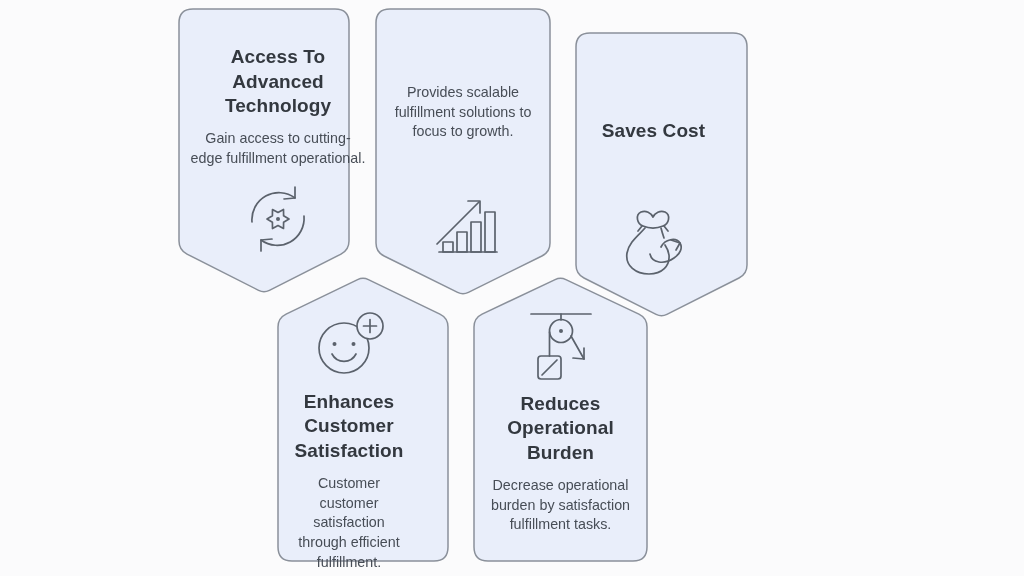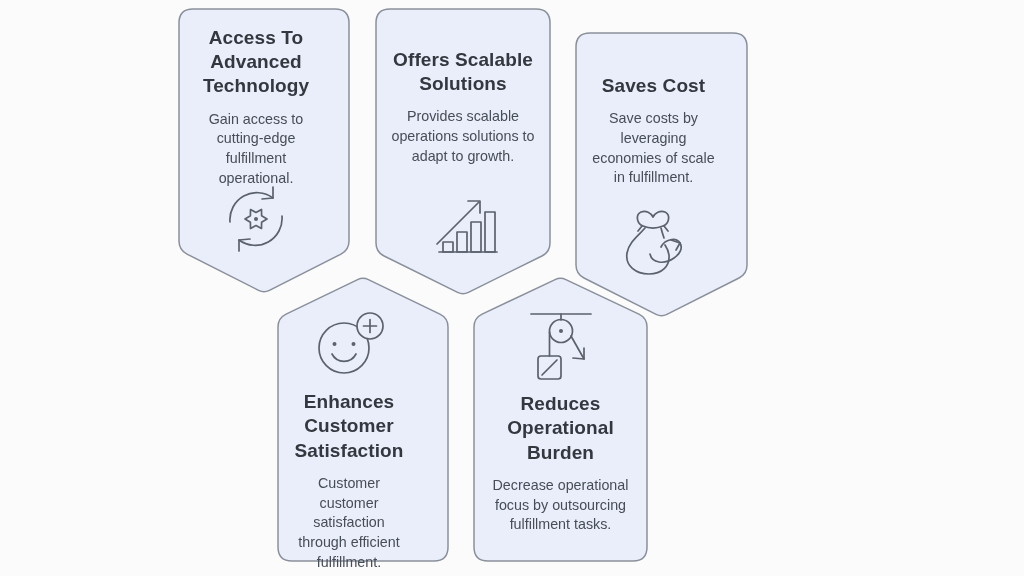--- a/index.html
+++ b/index.html
@@ -47,21 +47,21 @@
     stroke-width:1.7;stroke-linecap:round;stroke-linejoin:round;
   }
   .icon-wrap svg .dotfill{fill:#5b626c;stroke:none;}
   .icon-wrap svg .bgfill{fill:#e9eefa;}
 </style>
 </head>
 <body style="background: rgb(251, 251, 252);">
 
 <div class="stage">
 
-  <div class="card top" style="left:178px;top:8px;width:156px;height:286px;">
+  <div class="card top" style="left:178px;top:8px;width:156px;height:286px;padding-left:44px;">
       <svg class="shape" width="172" height="286" viewBox="0 0 172 286">
         <path d="M1.0 15.0 Q 1 1 15.0 1.0 L157.0 1.0 Q 171 1 171.0 15.0 L171.0 233.0 Q 171 242 163.0 246.1 L91.4 282.3 Q 86 285 80.6 282.3 L9.0 246.1 Q 1 242 1.0 233.0 Z" fill="#e9eefa" stroke="#8a909a" stroke-width="1.5" stroke-linejoin="round"></path>
       </svg>
     <div class="inner">
       <div class="textzone">
         <h3 class="title">Access To Advanced Technology</h3>
         <p class="body">Gain access to cutting-edge fulfillment operational.</p>
       </div>
       <div class="icon-wrap">
         <svg width="82" height="78" viewBox="0 0 80 78">
@@ -75,22 +75,21 @@
       </div>
     </div>
   </div>
 
   <div class="card top" style="left:375px;top:8px;width:176px;height:288px;">
       <svg class="shape" width="176" height="288" viewBox="0 0 176 288">
         <path d="M1.0 15.0 Q 1 1 15.0 1.0 L161.0 1.0 Q 175 1 175.0 15.0 L175.0 235.0 Q 175 244 166.9 248.0 L93.4 284.3 Q 88 287 82.6 284.3 L9.1 248.0 Q 1 244 1.0 235.0 Z" fill="#e9eefa" stroke="#8a909a" stroke-width="1.5" stroke-linejoin="round"></path>
       </svg>
     <div class="inner">
       <div class="textzone">
-        <h3 class="title">Offers Scalable Solutions</h3>
-        <p class="body">Provides scalable operations solutions to adapt to growth.</p>
+        <p class="body">Provides scalable fulfillment solutions to focus to growth.</p>
       </div>
       <div class="icon-wrap">
         <svg width="80" height="70" viewBox="0 0 80 70">
           <path d="M16 64 H74"></path>
           <rect x="20" y="54" width="10" height="10"></rect>
           <rect x="34" y="44" width="10" height="20"></rect>
           <rect x="48" y="34" width="10" height="30"></rect>
           <rect x="62" y="24" width="10" height="40"></rect>
           <path d="M14 56 L56 14"></path>
           <path d="M45 13 L57 13 L57 25" fill="none"></path>
@@ -99,21 +98,20 @@
     </div>
   </div>
 
   <div class="card top" style="left:575px;top:20px;width:157px;height:286px;margin-top:12px;">
       <svg class="shape" width="173" height="286" viewBox="0 0 173 286">
         <path d="M1.0 15.0 Q 1 1 15.0 1.0 L158.0 1.0 Q 172 1 172.0 15.0 L172.0 233.0 Q 172 242 164.0 246.0 L91.9 282.3 Q 86.5 285 81.1 282.3 L9.0 246.0 Q 1 242 1.0 233.0 Z" fill="#e9eefa" stroke="#8a909a" stroke-width="1.5" stroke-linejoin="round"></path>
       </svg>
     <div class="inner">
       <div class="textzone">
         <h3 class="title">Saves Cost</h3>
-        <p class="body">Save costs by leveraging economies of scale in fulfillment.</p>
       </div>
       <div class="icon-wrap">
         <svg width="84" height="78" viewBox="0 0 84 78">
           <path d="M31 24 C 25 22 23 13 29 10 C 34 8 39 11 41 15 C 43 11 48 8 53 10 C 59 13 57 22 51 24 C 45 26.5 37 26.5 31 24 Z"></path>
           <path d="M30 24 L26 29 M52 24 L56 29"></path>
           <path d="M33 26 C 27 33 17 40 15 51 C 13 64 24 72 37 72 C 50 72 58 64 57 53 C 56.5 49 55 46 53 43"></path>
           <path d="M49 26 C 50 30 51 33 52 36"></path>
           <path d="M49 45 C 53 37 64 35 68 41 C 71 46 68 52 62 56 C 52 63 40 61 38 52"></path>
           <path d="M68 41 L59 38 M68 41 L64 48" fill="none"></path>
         </svg>
@@ -153,18 +151,18 @@
           <circle cx="40" cy="25" r="11.5"></circle>
           <circle class="dotfill" cx="40" cy="25" r="2"></circle>
           <path d="M28.5 26 V50"></path>
           <rect x="17" y="50" width="23" height="23" rx="3"></rect>
           <path d="M21 69 L36 54"></path>
           <path d="M50 30 L63 53"></path>
           <path d="M63 42 L63 53 L52 52" fill="none"></path>
         </svg>
       </div>
       <h3 class="title">Reduces Operational Burden</h3>
-      <p class="body">Decrease operational focus by outsourcing fulfillment tasks.</p>
+      <p class="body">Decrease operational burden by satisfaction fulfillment tasks.</p>
     </div>
   </div>
 
 
 </div>
 
 </body></html>

